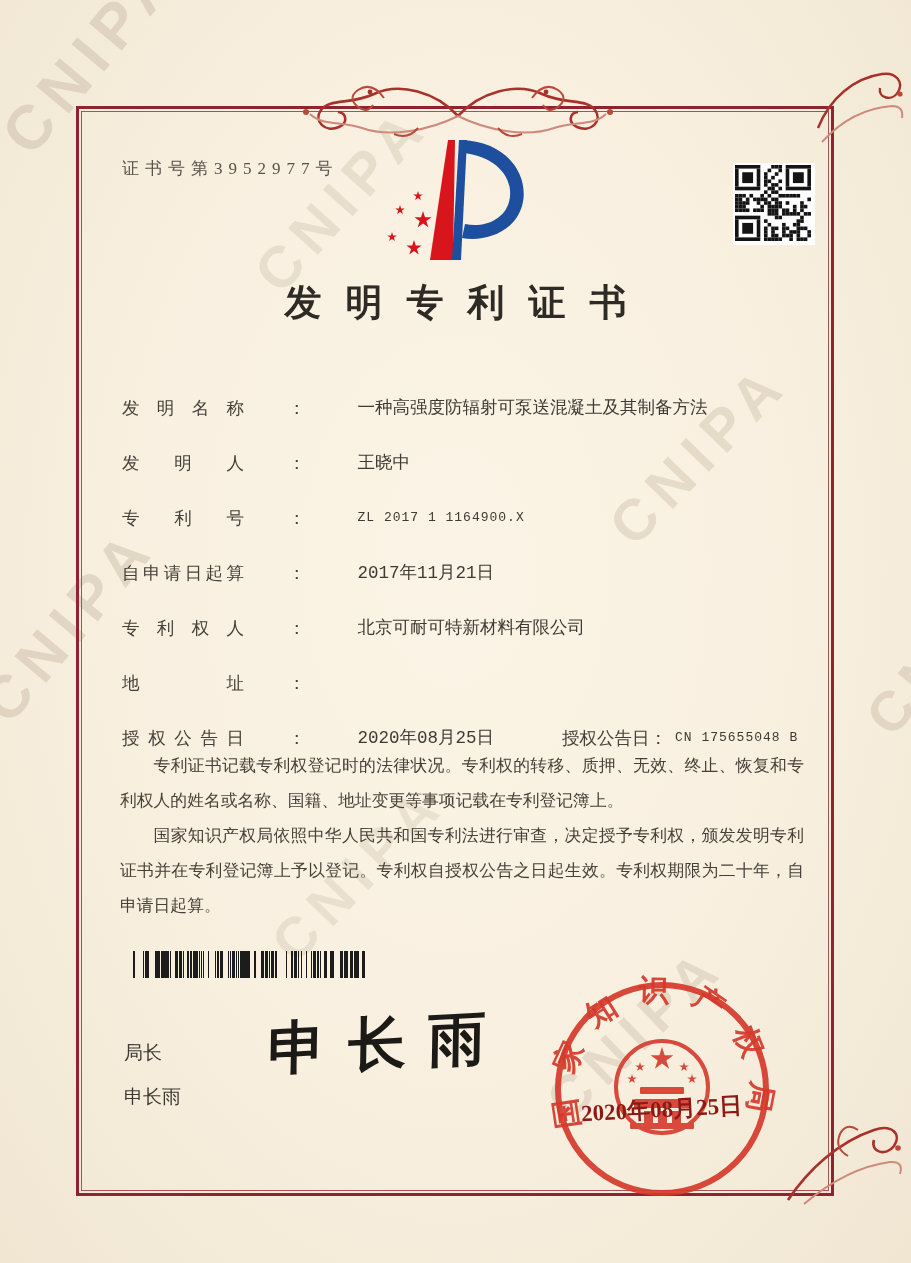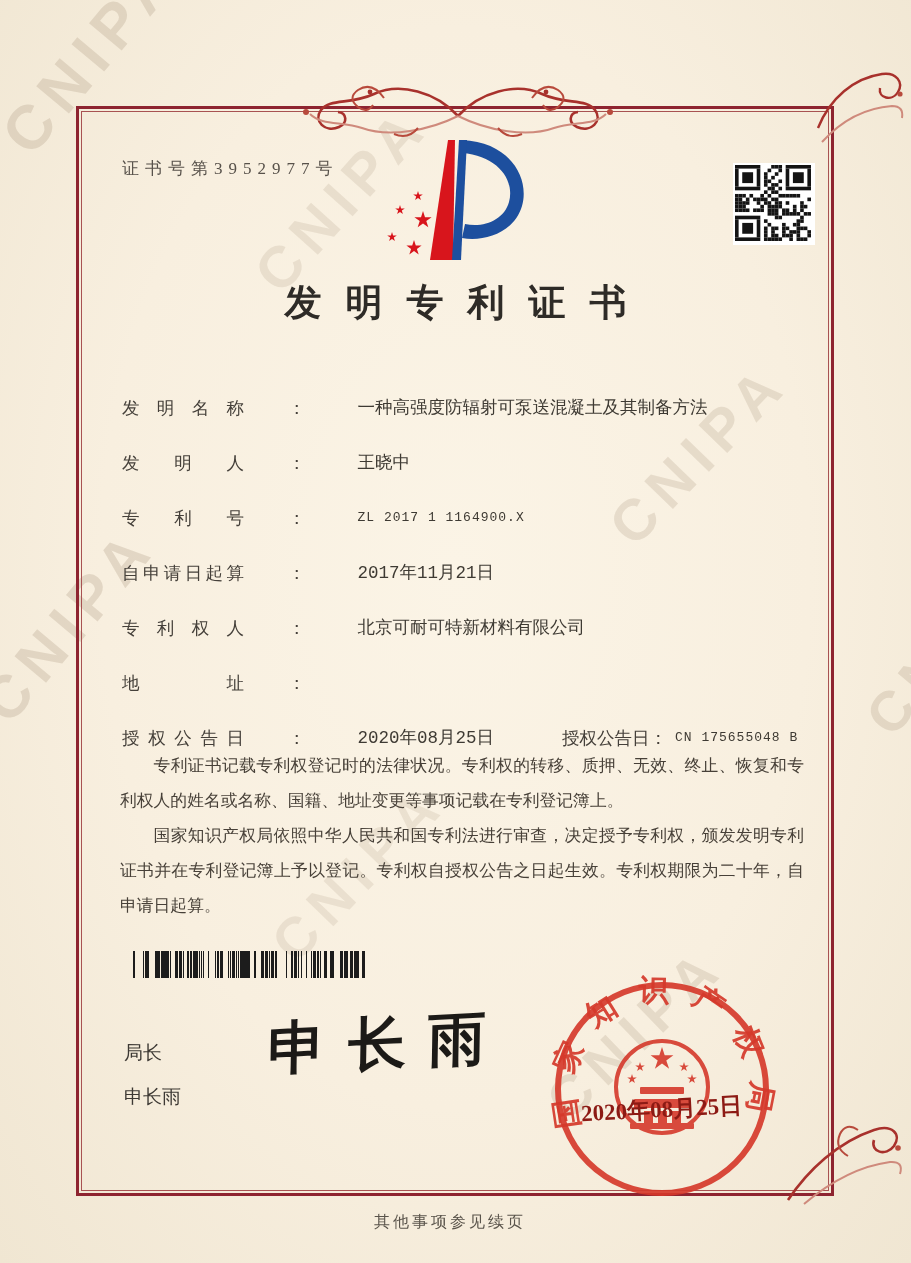--- a/index.html
+++ b/index.html
@@ -392,16 +392,15 @@
         <rect x="86" y="124" width="56" height="9" rx="1"></rect>
         <rect x="96" y="136" width="9" height="12"></rect>
         <rect x="110" y="136" width="9" height="12"></rect>
         <rect x="124" y="136" width="9" height="12"></rect>
         <rect x="82" y="148" width="64" height="6" rx="1"></rect>
       </g>
       <text x="114" y="142" text-anchor="middle" font-size="23" font-weight="bold" fill="#8c1a14" transform="rotate(-3 114 142)">2020年08月25日</text>
     </svg>
 
 
-    <div class="footnote">其他事项参见续页</div>
 
   </div>
 </div>
 
 </body></html>

